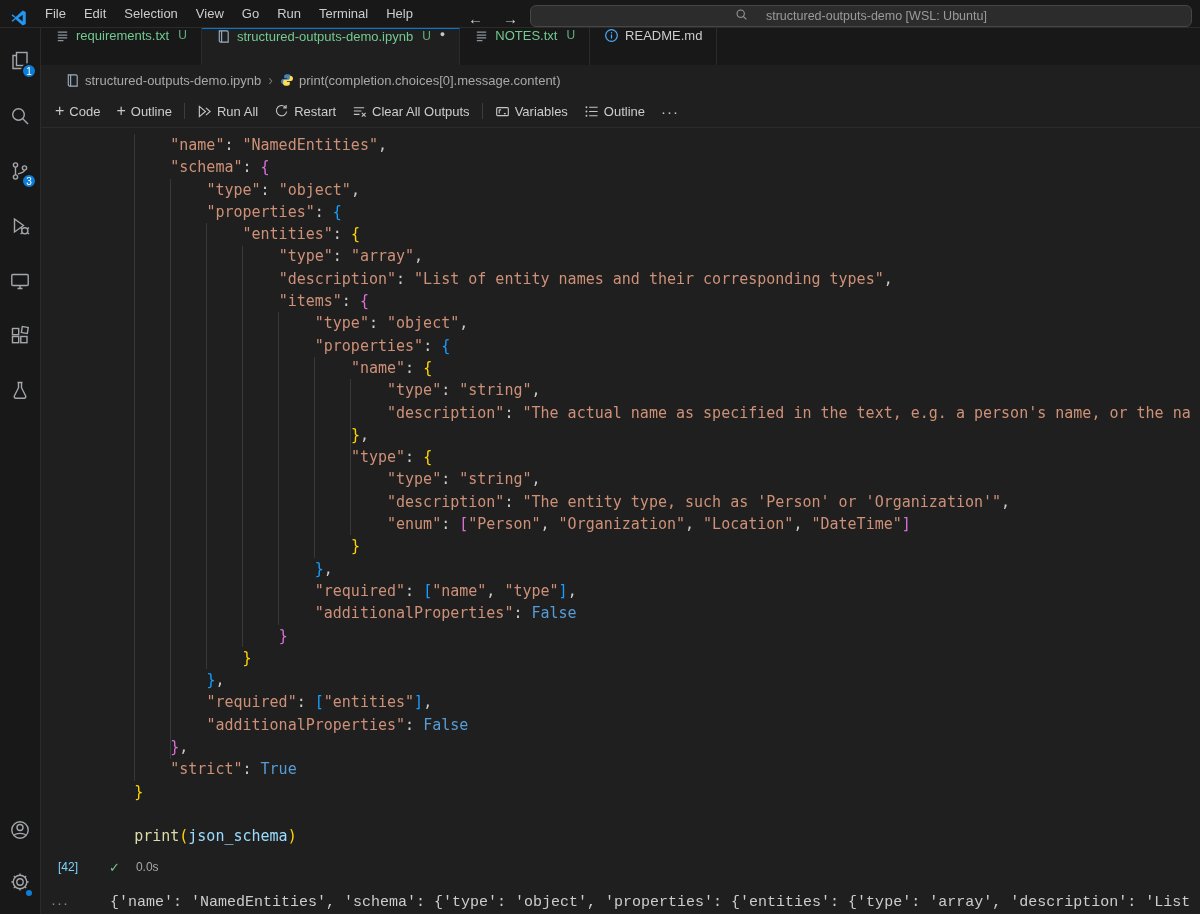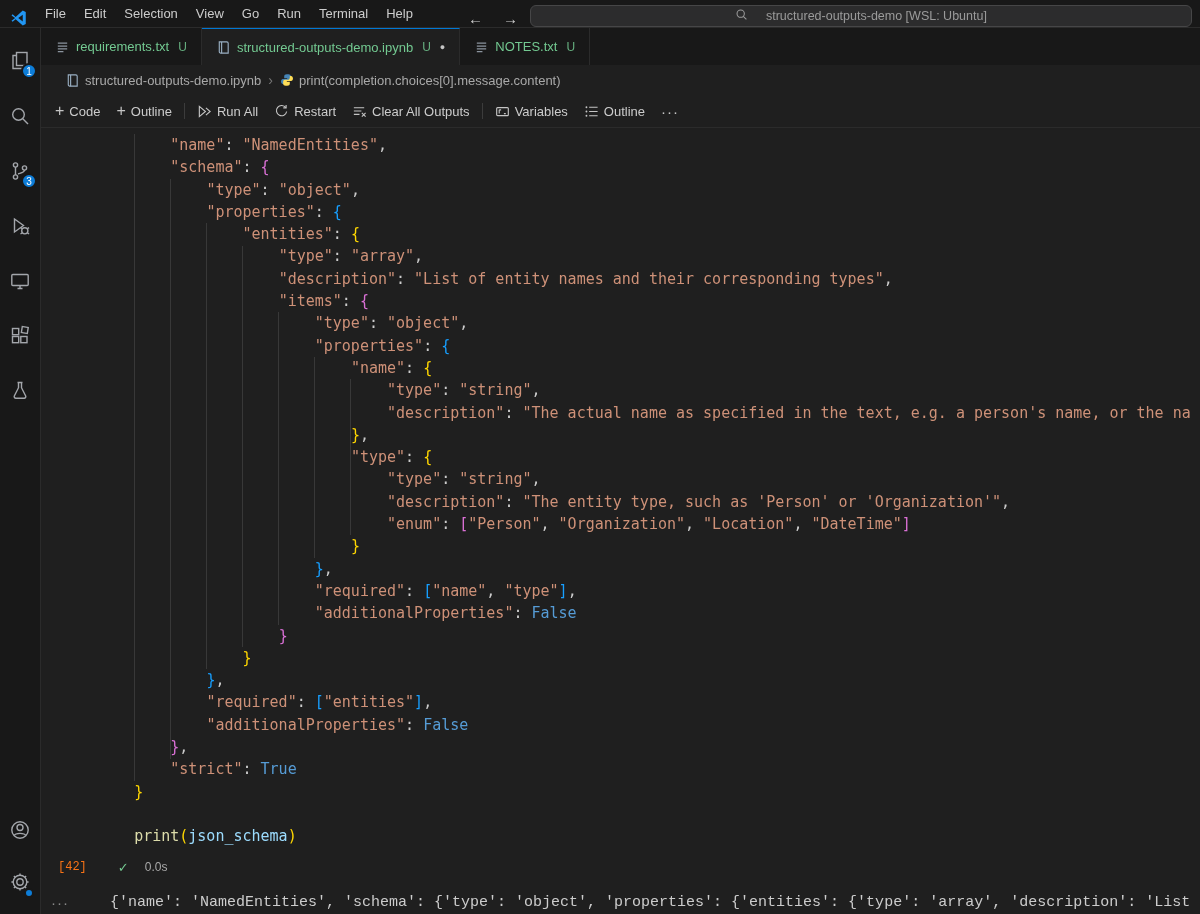--- a/index.html
+++ b/index.html
@@ -23,21 +23,21 @@
   .ab-bottom{position:absolute;bottom:6px;left:0;width:100%}
   .ab-bottom .ab-item{height:52px}
   .badge{position:absolute;left:21px;top:30px;width:16px;height:16px;border-radius:50%;background:#0d7dd8;color:#fff;
     font-size:10px;display:flex;align-items:center;justify-content:center;border:2px solid #181818}
   .dotbadge{position:absolute;left:24px;top:32px;width:10px;height:10px;border-radius:50%;background:#0d7dd8;border:2px solid #181818}
 
   .maincol{flex:1;display:flex;flex-direction:column;min-width:0}
 
   
   .tabbar{height:37px;background:#181818;display:flex;flex:none}
-  .tab{display:flex;align-items:center;padding:0 14px;border-right:1px solid #2b2b2b;background:#181818;font-size:13px;cursor:pointer;position:relative}
+  .tab{display:flex;align-items:flex-start;padding:0 14px;border-right:1px solid #2b2b2b;background:#181818;font-size:13px;cursor:pointer;position:relative}
   .tab.active{background:#1f1f1f;border-top:1px solid #0078d4}
   .tab-icon{display:flex;align-items:center;margin-right:6px}
   .tab-label{color:#cccccc}
   .tab.green .tab-label{color:#73c991}
   .tab-git{color:#73c991;opacity:.85;margin-left:9px;font-size:12px}
   .tab-dot{color:#c5c5c5;margin-left:9px;font-size:9px}
 
   
   .breadcrumbs{height:30px;display:flex;align-items:center;font-size:13px;color:#a9a9a9;padding-left:24px;flex:none;background:#1f1f1f}
   .bc-icon{display:flex;align-items:center;margin-right:5px}
@@ -60,21 +60,21 @@
   .tk-s{color:#ce9178}
   .tk-kw{color:#569cd6}
   .tk-fn{color:#dcdcaa}
   .tk-v{color:#9cdcfe}
   .tk-b0{color:#ffd700}
   .tk-b1{color:#da70d6}
   .tk-b2{color:#179fff}
   .iguide{position:absolute;width:1px;background:#383838}
 
   .exec-row{position:absolute;left:17px;top:727px;display:flex;align-items:center;height:24px}
-  .exec-count{font-family:Liberation Mono, monospace;font-size:12px;color:#f97316}
+  .exec-count{font-family:Liberation Sans, sans-serif;font-size:12px;color:#7dd3fc}
   .check{color:#73c991;font-size:13px;margin-left:31px}
   .duration{color:#a8a8a8;font-size:12px;margin-left:16px}
 
   .output-row{position:absolute;left:0;top:764px;width:100%;height:22px}
   .out-ellipsis{position:absolute;left:10px;top:0;color:#8a8a8a;font-size:15px;letter-spacing:1px;line-height:22px}
   .out-text{position:absolute;left:69px;top:0;font-family:Liberation Mono, monospace;font-size:15px;line-height:22px;color:#cccccc;white-space:pre}
 </style>
 </head>
 <body>
 
@@ -227,20 +227,30 @@
         <div class="tab green">
           <span class="tab-icon">
             <svg width="15" height="15" viewBox="0 0 16 16">
               <g stroke="#8b949e" fill="none" stroke-width="1.3">
                 <path d="M3 4.5h10M3 7.5h10M3 10.5h10M3 13.5h6"></path>
               </g>
             </svg>
           </span>
           <span class="tab-label">NOTES.txt</span>
           <span class="tab-git">U</span>
+        </div>
+        <div class="tab">
+          <span class="tab-icon">
+            <svg width="15" height="15" viewBox="0 0 16 16">
+              <circle cx="8" cy="8" r="6.2" stroke="#4daafc" fill="none" stroke-width="1.3"></circle>
+              <rect x="7.35" y="7" width="1.3" height="4.2" fill="#4daafc"></rect>
+              <rect x="7.35" y="4.4" width="1.3" height="1.4" fill="#4daafc"></rect>
+            </svg>
+          </span>
+          <span class="tab-label">README.md</span>
         </div>
       </div>
 
     <div class="breadcrumbs">
       <span class="bc-icon">
         <svg width="15" height="15" viewBox="0 0 16 16">
             <g fill="none" stroke="#9ab0c4" stroke-width="1.2">
               <path d="M3.5 2h8a1.5 1.5 0 011.5 1.5V14h-8A1.5 1.5 0 013.5 12.5z"></path>
               <path d="M6 2v12"></path>
             </g>

